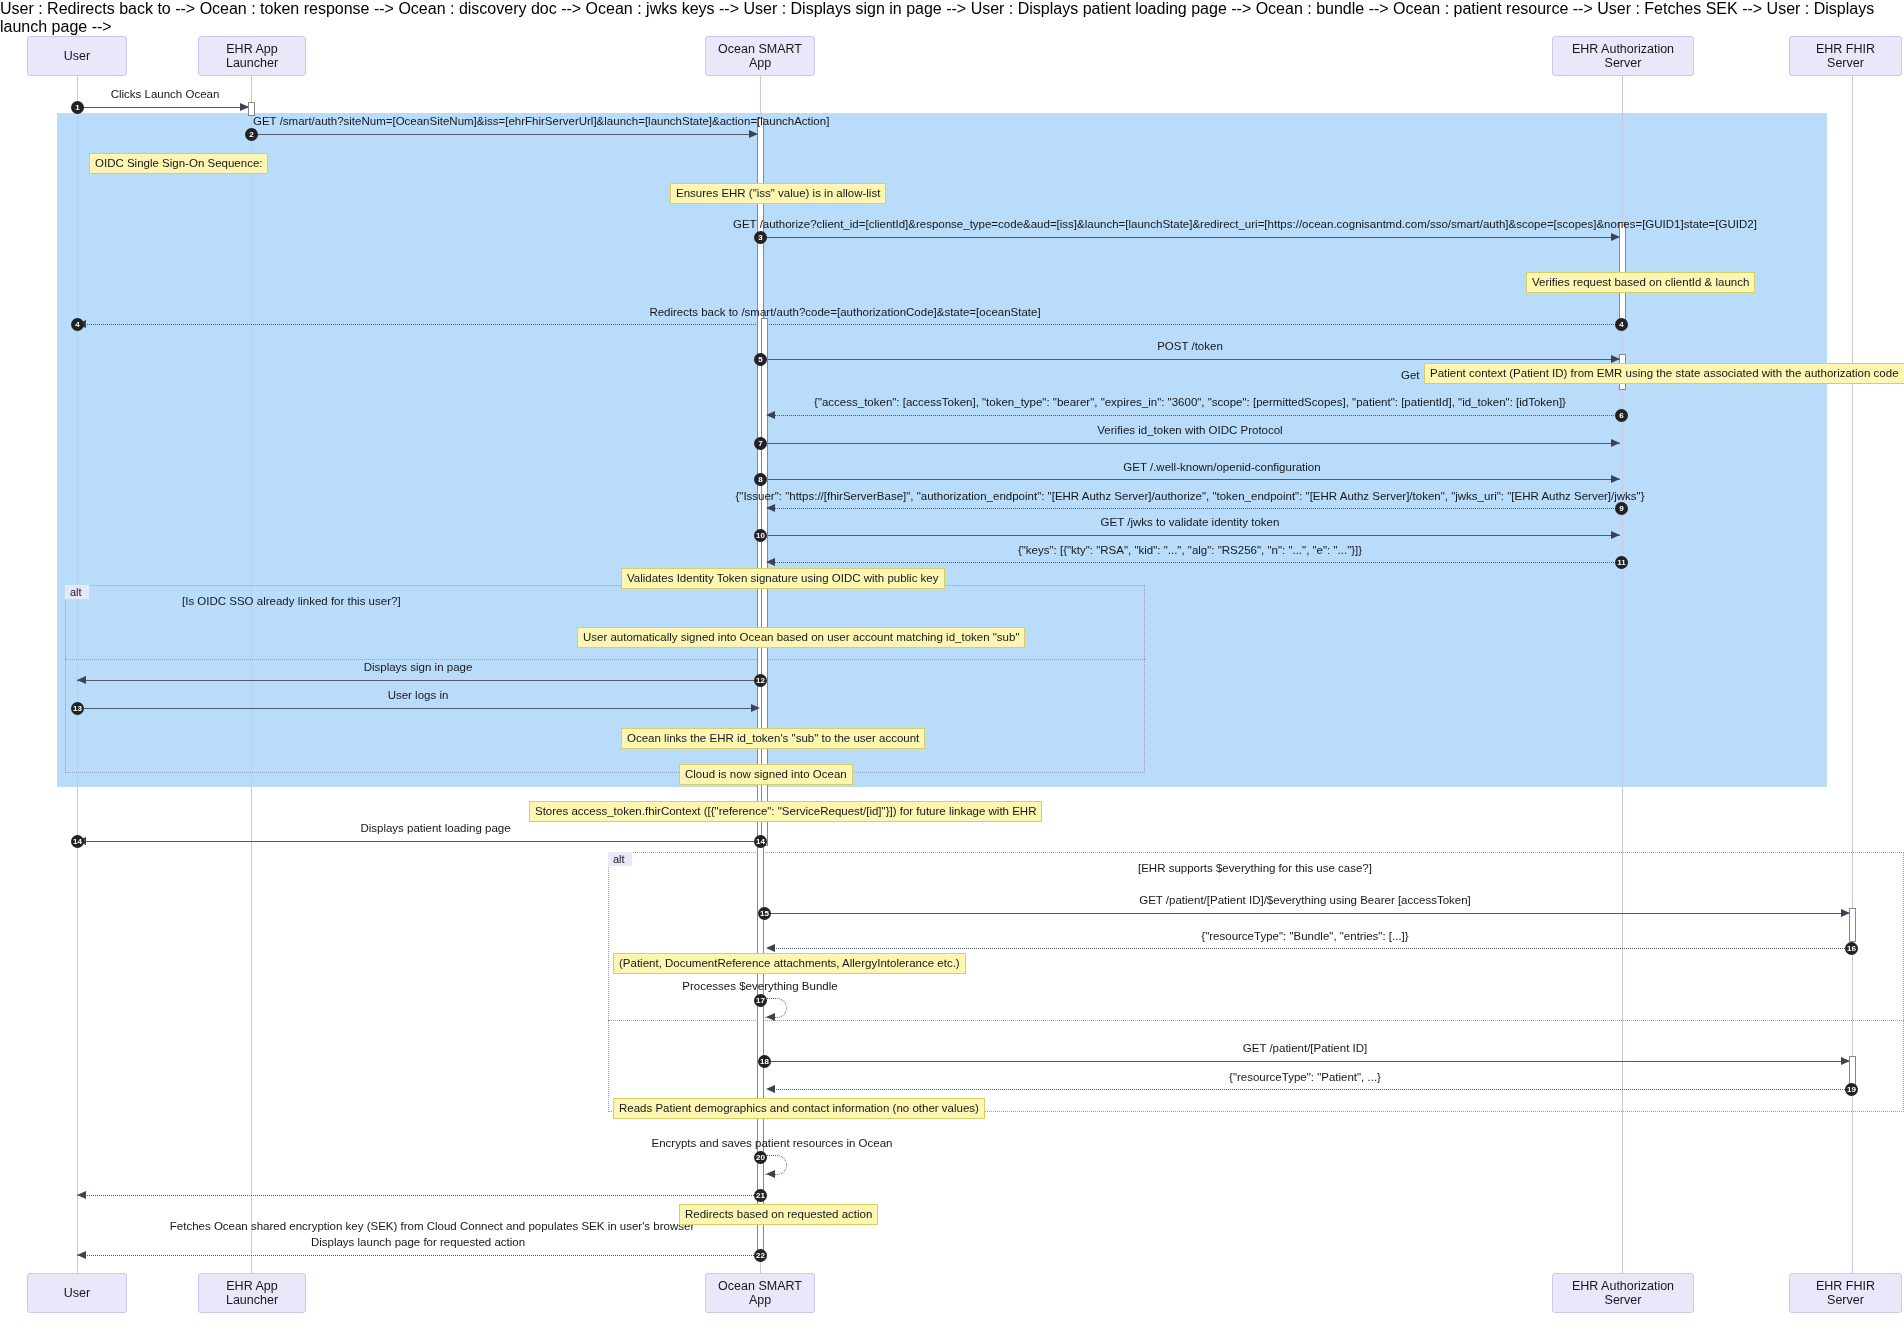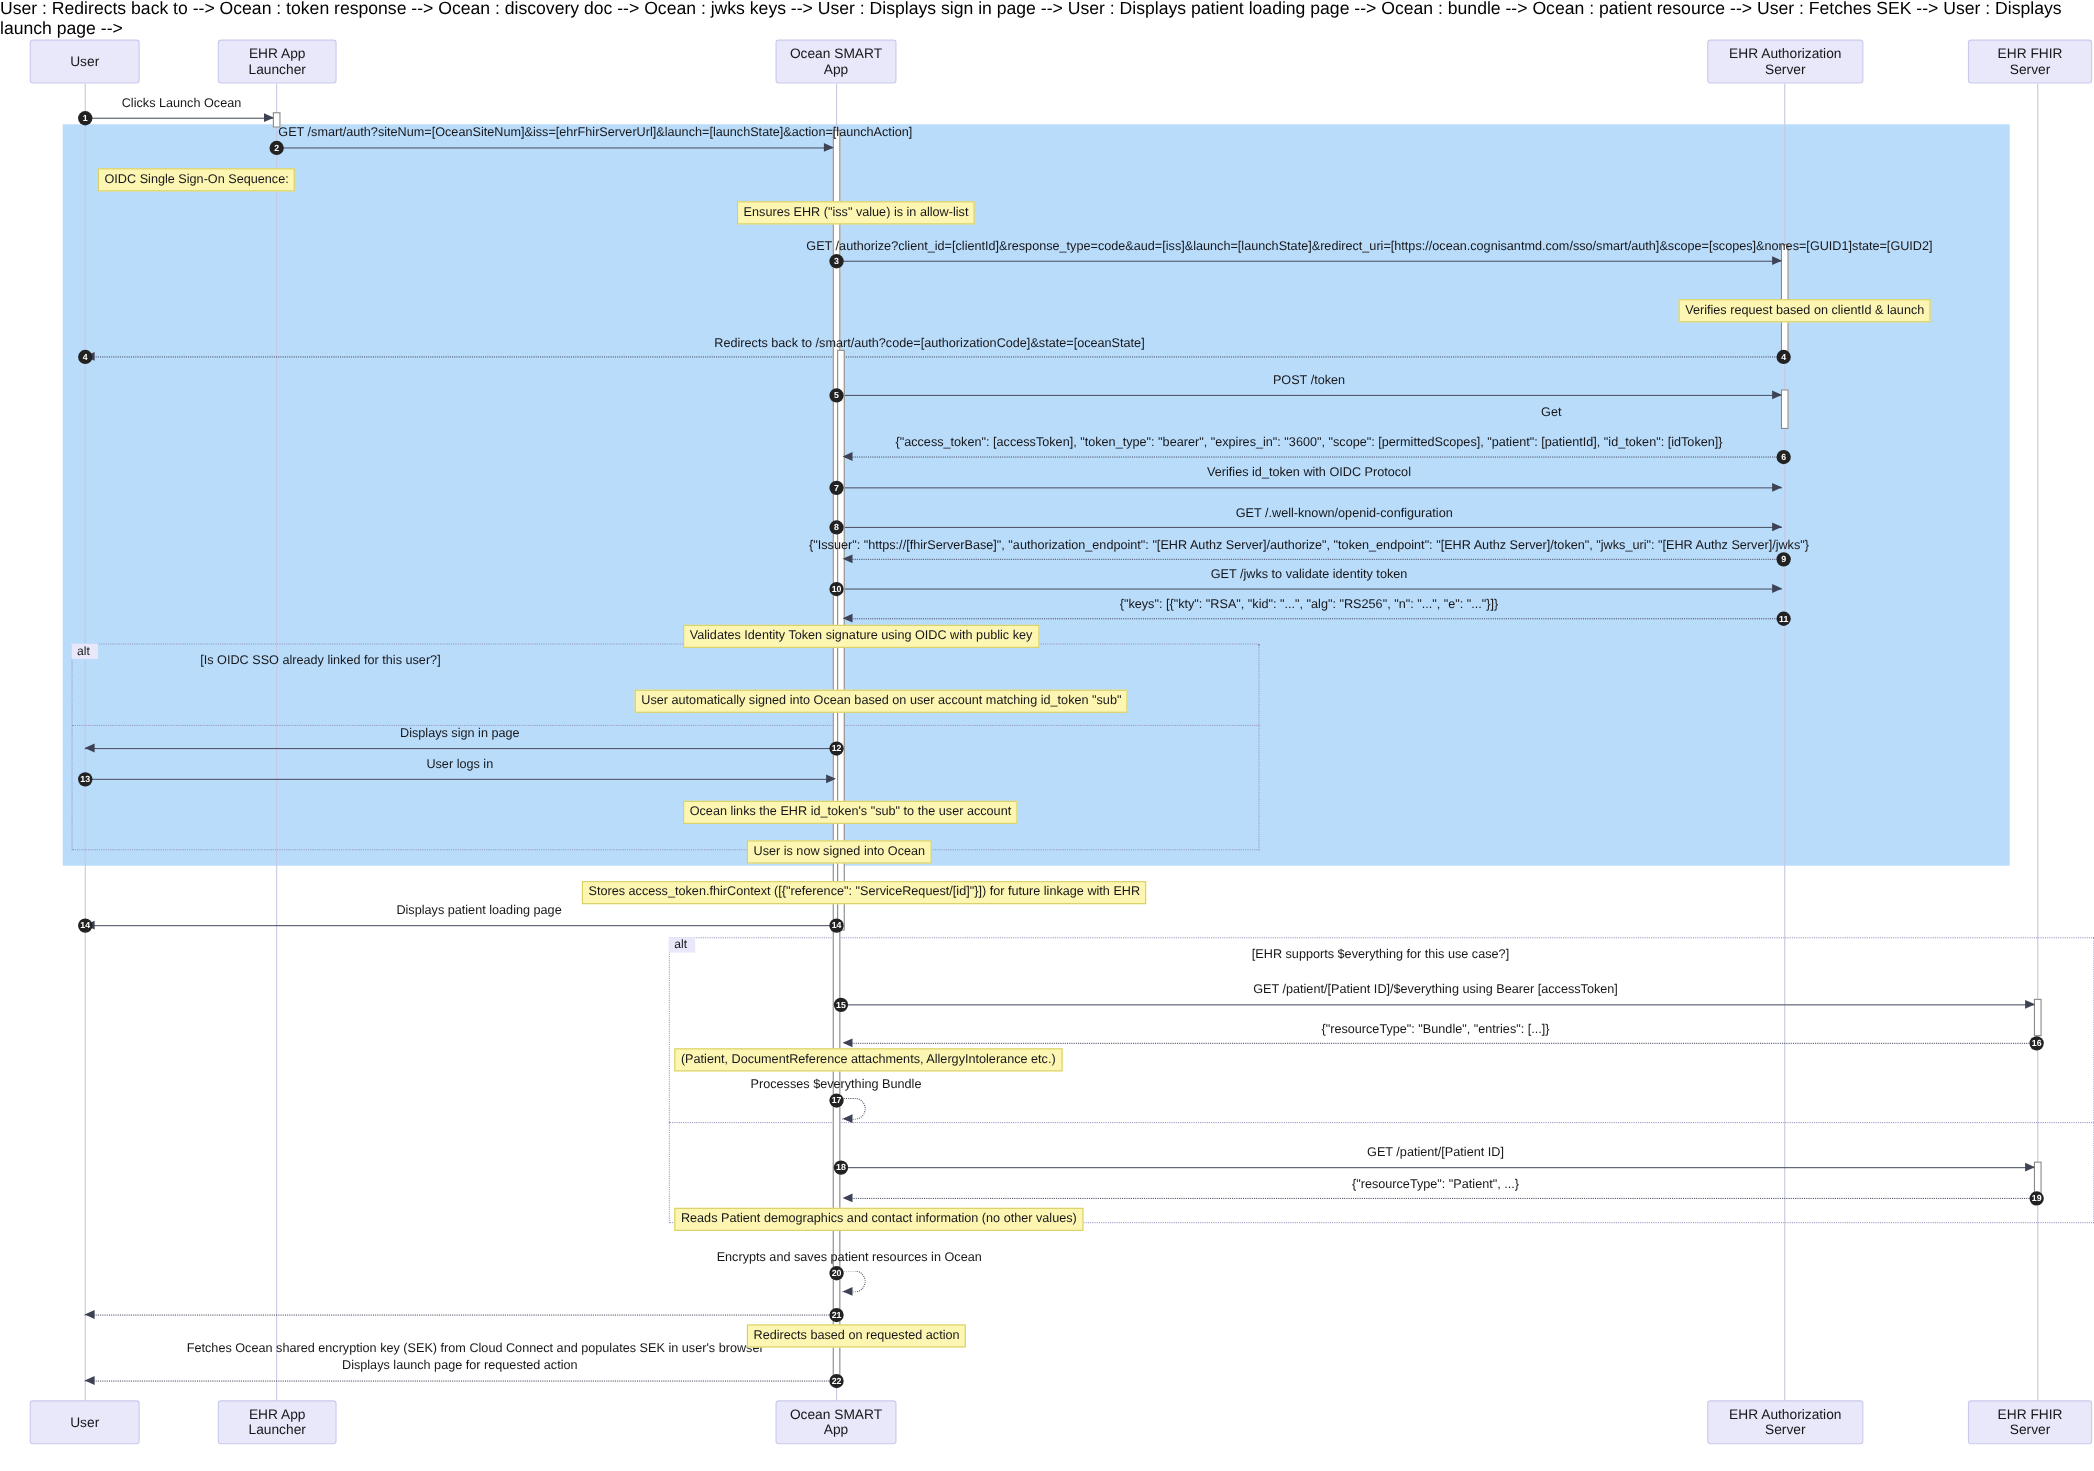--- a/index.html
+++ b/index.html
@@ -270,20 +270,23 @@
   <div class="badge" style="left:71px; top:318px;">4</div>
 
   
   <div class="msg-label center" style="left:1190px; top:340px;">POST /token</div>
   <div class="msg-line" style="left:760px; top:359px; width:860px;"></div>
   <div class="arrow right" style="left:1611px; top:355px;"></div>
   <div class="badge" style="left:754px; top:353px;">5</div>
 
   
   <div class="msg-label" style="left:1401px; top:369px;">Get</div>
+  <div class="note" style="left:1424px; top:363px;">
+    <span>Patient context (Patient ID) from EMR using the state associated with the authorization code</span>
+  </div>
 
    Ocean : token response --&gt;
   <div class="msg-label center" style="left:1190px; top:396px;">{"access_token": [accessToken], "token_type": "bearer", "expires_in": "3600", "scope": [permittedScopes], "patient": [patientId], "id_token": [idToken]}</div>
   <div class="msg-line dashed" style="left:768px; top:415px; width:852px;"></div>
   <div class="arrow left" style="left:766px; top:411px;"></div>
   <div class="badge" style="left:1615px; top:409px;">6</div>
 
   
   <div class="msg-label center" style="left:1190px; top:424px;">Verifies id_token with OIDC Protocol</div>
   <div class="msg-line" style="left:760px; top:443px; width:860px;"></div>
@@ -336,21 +339,21 @@
   <div class="arrow right" style="left:751px; top:704px;"></div>
   <div class="badge" style="left:71px; top:702px;">13</div>
 
   
   <div class="note" style="left:621px; top:728px;">
     <span>Ocean links the EHR id_token's "sub" to the user account</span>
   </div>
 
   
   <div class="note" style="left:679px; top:764px;">
-    <span>User is now signed into Ocean</span>
+    <span>Cloud is now signed into Ocean</span>
   </div>
 
   
   <div class="note" style="left:529px; top:801px;">
     <span>Stores access_token.fhirContext ([{"reference": "ServiceRequest/[id]"}]) for future linkage with EHR</span>
   </div>
 
    User : Displays patient loading page --&gt;
   <div class="msg-label center" style="left:418px; top:822px;padding-left:35px;">Displays patient loading page</div>
   <div class="msg-line" style="left:77px; top:841px; width:683px;"></div>

